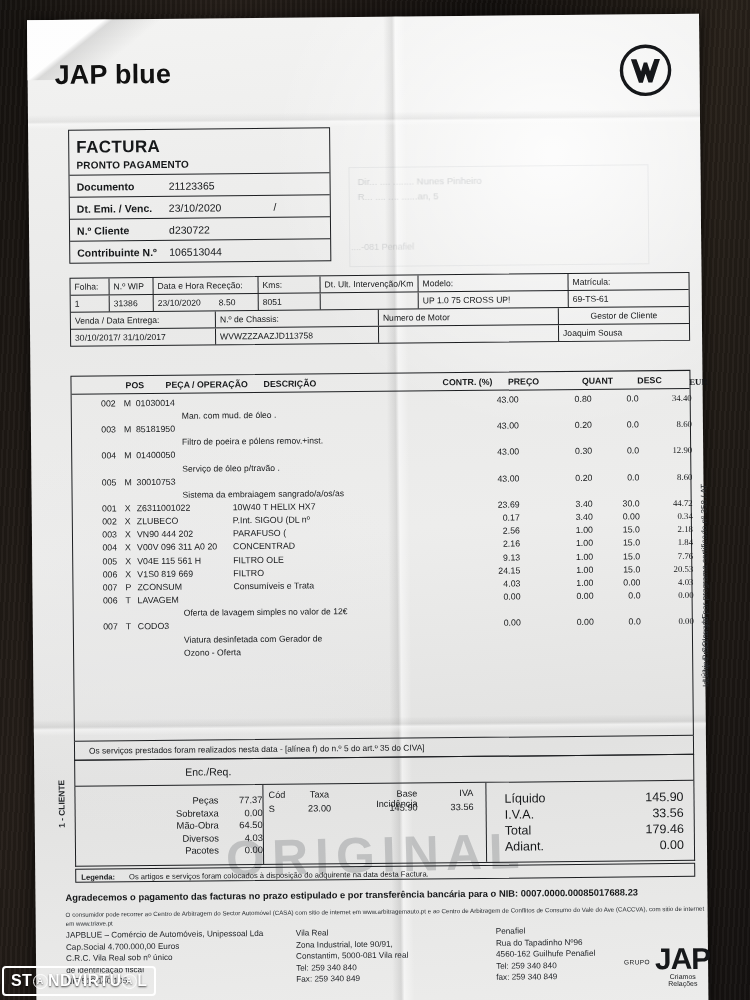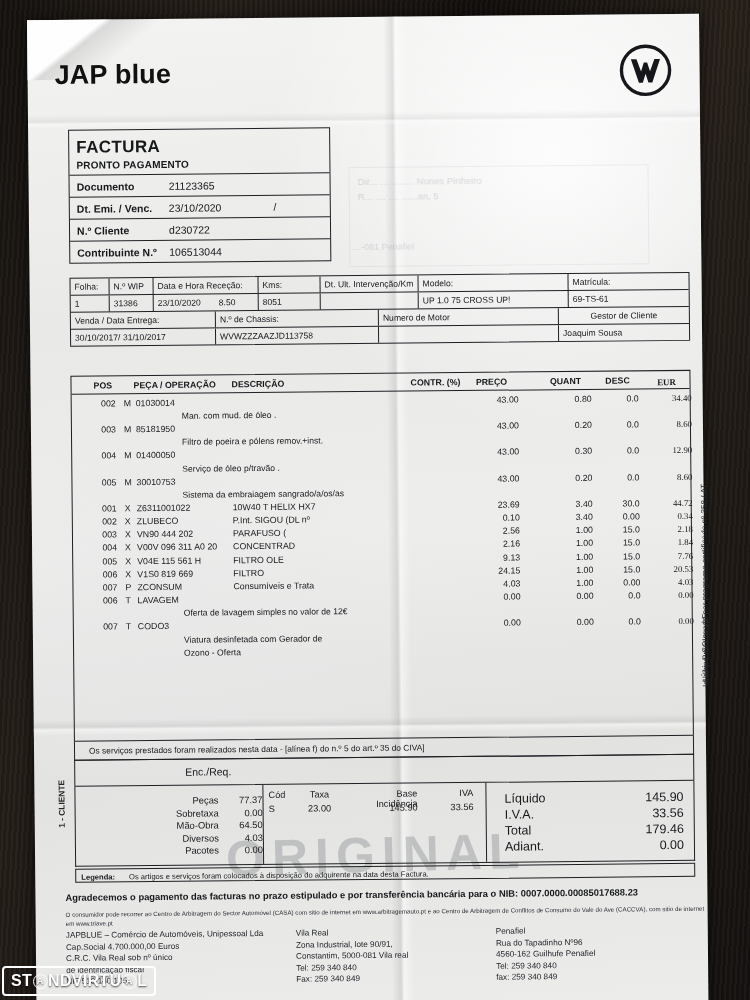--- a/index.html
+++ b/index.html
@@ -64,21 +64,21 @@
   .vh1{width:38px}.vh2{width:44px}.vh3{width:105px}.vh4{width:62px}
   .vh5{width:66px}.vh7{width:107px}.vh8{flex:1}
   .vr1{width:38px}.vr2{width:44px}.vr3{width:62px}.vr4{width:43px}
   .vr5{width:62px}.vr9{flex:1}
   .vb1{width:144px}.vb2{width:163px}.vb3{width:180px}.vb4{flex:1;justify-content:center}
   .vc1{width:144px}.vc2{width:163px}.vc3{width:180px}.vc4{flex:1}
 
   
   #items{left:40px;top:356px;width:620px;height:366px;border:1.2px solid #1d1f22;box-sizing:border-box;}
   #ithead{position:relative;height:17px;border-bottom:1.3px solid #1d1f22;font-size:8.8px;font-weight:bold;}
-  #ithead span{position:absolute;top:4px;}
+  #ithead span{position:absolute;top:4px;margin-left:32px;}
   #itbody{position:relative;height:100%;font-size:8.8px;}
   .li{position:absolute;left:0;width:100%;height:14px;}
   .li span{position:absolute;}
   .desc{position:absolute;font-size:8.6px;}
   .c-pos{left:22px;text-align:right;width:22px;}
   .c-typ{left:52px;}
   .c-ref{left:64px;}
   .c-dsc{left:160px;}
   .c-ctr{left:330px;width:60px;text-align:right;}
   .c-pre{left:395px;width:52px;text-align:right;}
@@ -298,21 +298,21 @@
           <span class="c-qnt">3.40</span>
           <span class="c-des">30.0</span>
           <span class="c-eur">44.72</span>
         </div>
         <div class="li" style="top: 122px;">
           <span class="c-pos">002</span>
           <span class="c-typ">X</span>
           <span class="c-ref">ZLUBECO</span>
           <span class="c-dsc">P.Int. SIGOU (DL nº</span>
           <span class="c-ctr"></span>
-          <span class="c-pre">0.10</span>
+          <span class="c-pre">0.17</span>
           <span class="c-qnt">3.40</span>
           <span class="c-des">0.00</span>
           <span class="c-eur">0.34</span>
         </div>
         <div class="li" style="top: 135.2px;">
           <span class="c-pos">003</span>
           <span class="c-typ">X</span>
           <span class="c-ref">VN90 444 202</span>
           <span class="c-dsc">PARAFUSO (</span>
           <span class="c-ctr"></span>
@@ -479,20 +479,27 @@
     </div>
     <div class="col col3">
       <div>Penafiel</div>
       <div>Rua do Tapadinho Nº96</div>
       <div>4560-162 Guilhufe Penafiel</div>
       <div>Tel: 259 340 840</div>
       <div>fax: 259 340 849</div>
     </div>
   </div>
 
+  <div class="ink" id="jap">
+    <div class="grupo">GRUPO</div>
+    <div>
+      <div class="logo">JAP</div>
+      <div class="tag">Criamos Relações</div>
+    </div>
+  </div>
 
   <div class="vert" id="vr-a">LrJq- Processado por programa certificado nº 358 / AT</div>
   <div class="vert" id="vr-b">Id.Único: SOInv yaF</div>
   <div id="vl-a">1 - CLIENTE</div>
 
 </div>
 
 <div id="sv">
   <span>ST</span>
     <span class="sv-a">A</span>

